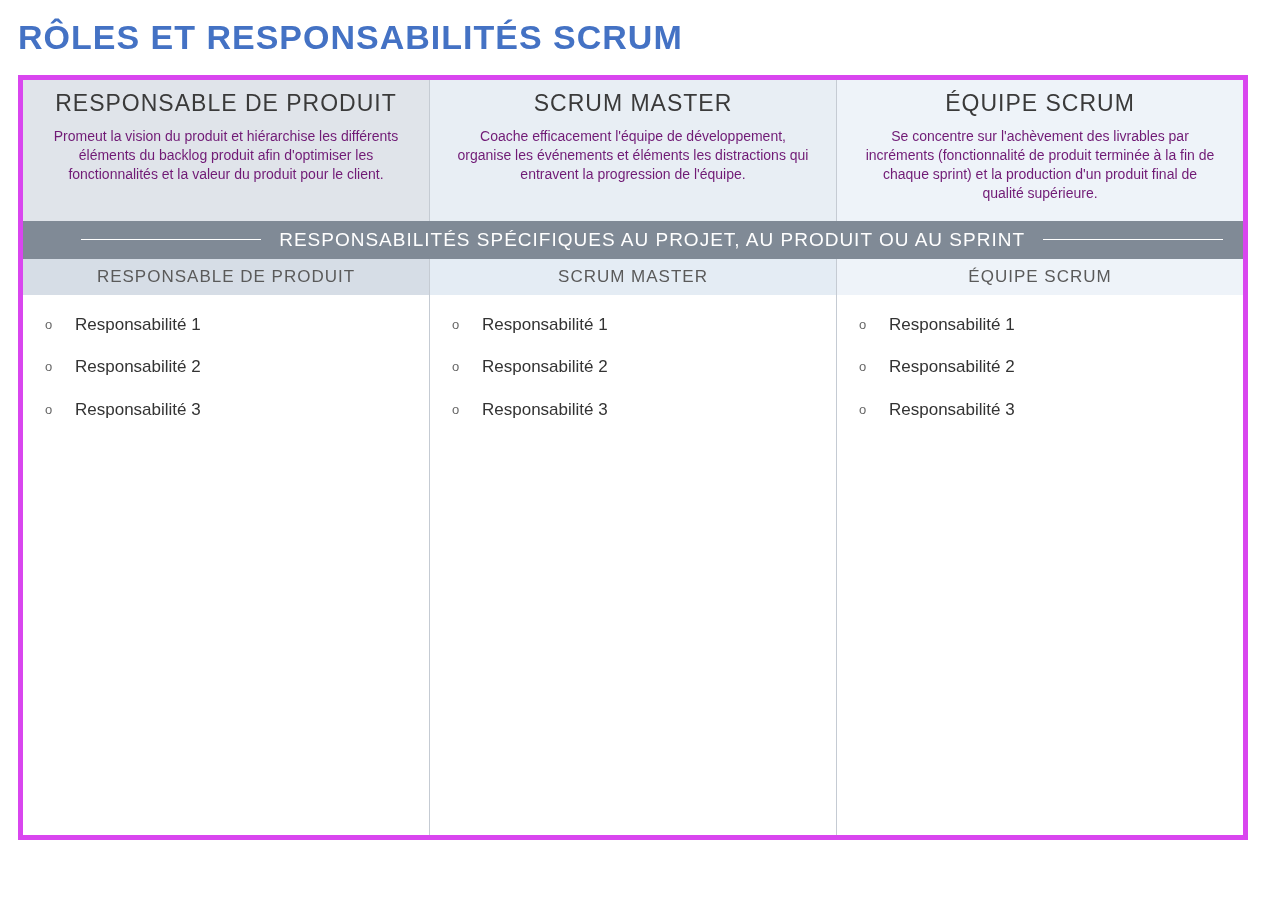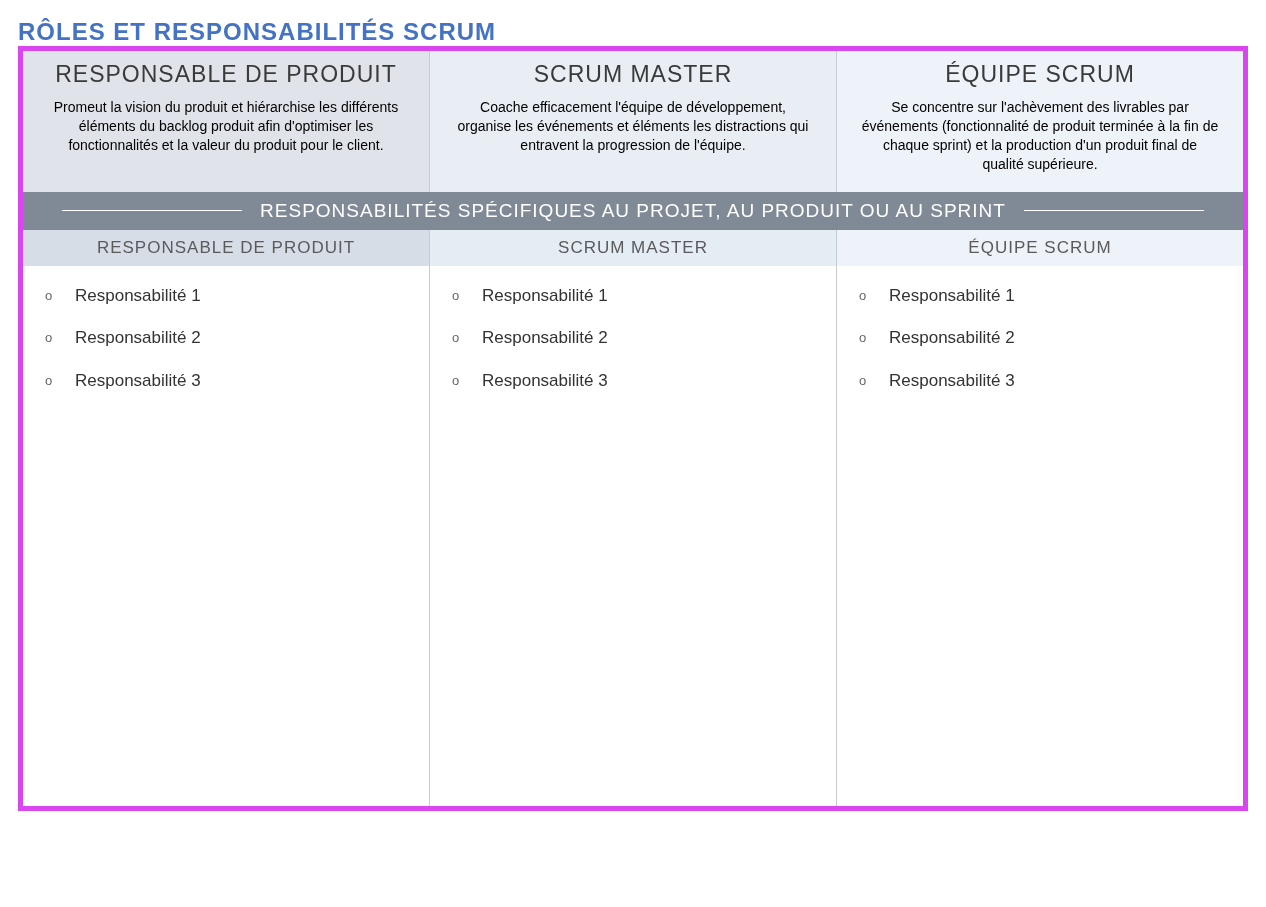--- a/index.html
+++ b/index.html
@@ -1,27 +1,27 @@
 <!DOCTYPE html>
 <html><head>
   <meta charset="utf-8">
   <style>
     * { box-sizing: border-box; margin: 0; padding: 0; }
     body { font-family: "Century Gothic", "Trebuchet MS", Arial, sans-serif; background: #fff; padding: 18px; width: 1266px; }
-    .title { font-size: 24px; font-weight: bold; color: #4472c4; letter-spacing: 1px; }
+    .title { font-size: 34px; font-weight: bold; color: #4472c4; letter-spacing: 1px; margin-bottom: 18px; }
     .outer { border: 5px solid #d946ef; }
     .roles-row { display: flex; }
     .role-card { flex: 1; padding: 10px 16px 18px; text-align: center; border-right: 1px solid #c5cbd3; }
     .role-card:last-child { border-right: none; }
     .bg1 { background: #e0e4ea; }
     .bg2 { background: #e8eef4; }
     .bg3 { background: #eef3f9; }
     .role-title { font-size: 23px; font-weight: normal; color: #3a3a3a; letter-spacing: 1px; margin-bottom: 10px; }
-    .role-desc { font-size: 14px; color: #000000; line-height: 1.35; padding: 0 8px; }
-    .banner { background: #808a96; color: #fff; display: flex; align-items: center; justify-content: center; padding: 8px 20px; font-size: 19px; letter-spacing: 1px; }
+    .role-desc { font-size: 14px; color: #701a75; line-height: 1.35; padding: 0 8px; }
+    .banner { background: #808a96; color: #fff; display: flex; align-items: center; justify-content: flex-end; padding: 8px 20px; font-size: 19px; letter-spacing: 1px; }
     .banner .line { flex: 0 0 180px; height: 1px; background: #fff; }
     .banner .btxt { padding: 0 18px; white-space: nowrap; }
     .sub-row { display: flex; }
     .sub-head { flex: 1; text-align: center; padding: 8px 10px; font-size: 17px; color: #5a5a5a; letter-spacing: 1px; border-right: 1px solid #c5cbd3; }
     .sub-head:last-child { border-right: none; }
     .sbg1 { background: #d6dde6; }
     .sbg2 { background: #e4ecf4; }
     .sbg3 { background: #eef3f9; }
     .content-row { display: flex; min-height: 540px; }
     .content-col { flex: 1; padding: 20px 22px; border-right: 1px solid #c5cbd3; }
@@ -40,21 +40,21 @@
     <div class="role-card bg1">
       <div class="role-title">RESPONSABLE DE PRODUIT</div>
       <div class="role-desc">Promeut la vision du produit et hiérarchise les différents éléments du backlog produit afin d'optimiser les fonctionnalités et la valeur du produit pour le client.</div>
     </div>
     <div class="role-card bg2">
       <div class="role-title">SCRUM MASTER</div>
       <div class="role-desc">Coache efficacement l'équipe de développement, organise les événements et éléments les distractions qui entravent la progression de l'équipe.</div>
     </div>
     <div class="role-card bg3">
       <div class="role-title">ÉQUIPE SCRUM</div>
-      <div class="role-desc">Se concentre sur l'achèvement des livrables par événements (fonctionnalité de produit terminée à la fin de chaque sprint) et la production d'un produit final de qualité supérieure.</div>
+      <div class="role-desc">Se concentre sur l'achèvement des livrables par incréments (fonctionnalité de produit terminée à la fin de chaque sprint) et la production d'un produit final de qualité supérieure.</div>
     </div>
   </div>
 
   <div class="banner">
     <span class="line"></span>
     <span class="btxt">RESPONSABILITÉS SPÉCIFIQUES AU PROJET, AU PRODUIT OU AU SPRINT</span>
     <span class="line"></span>
   </div>
 
   <div class="sub-row">

